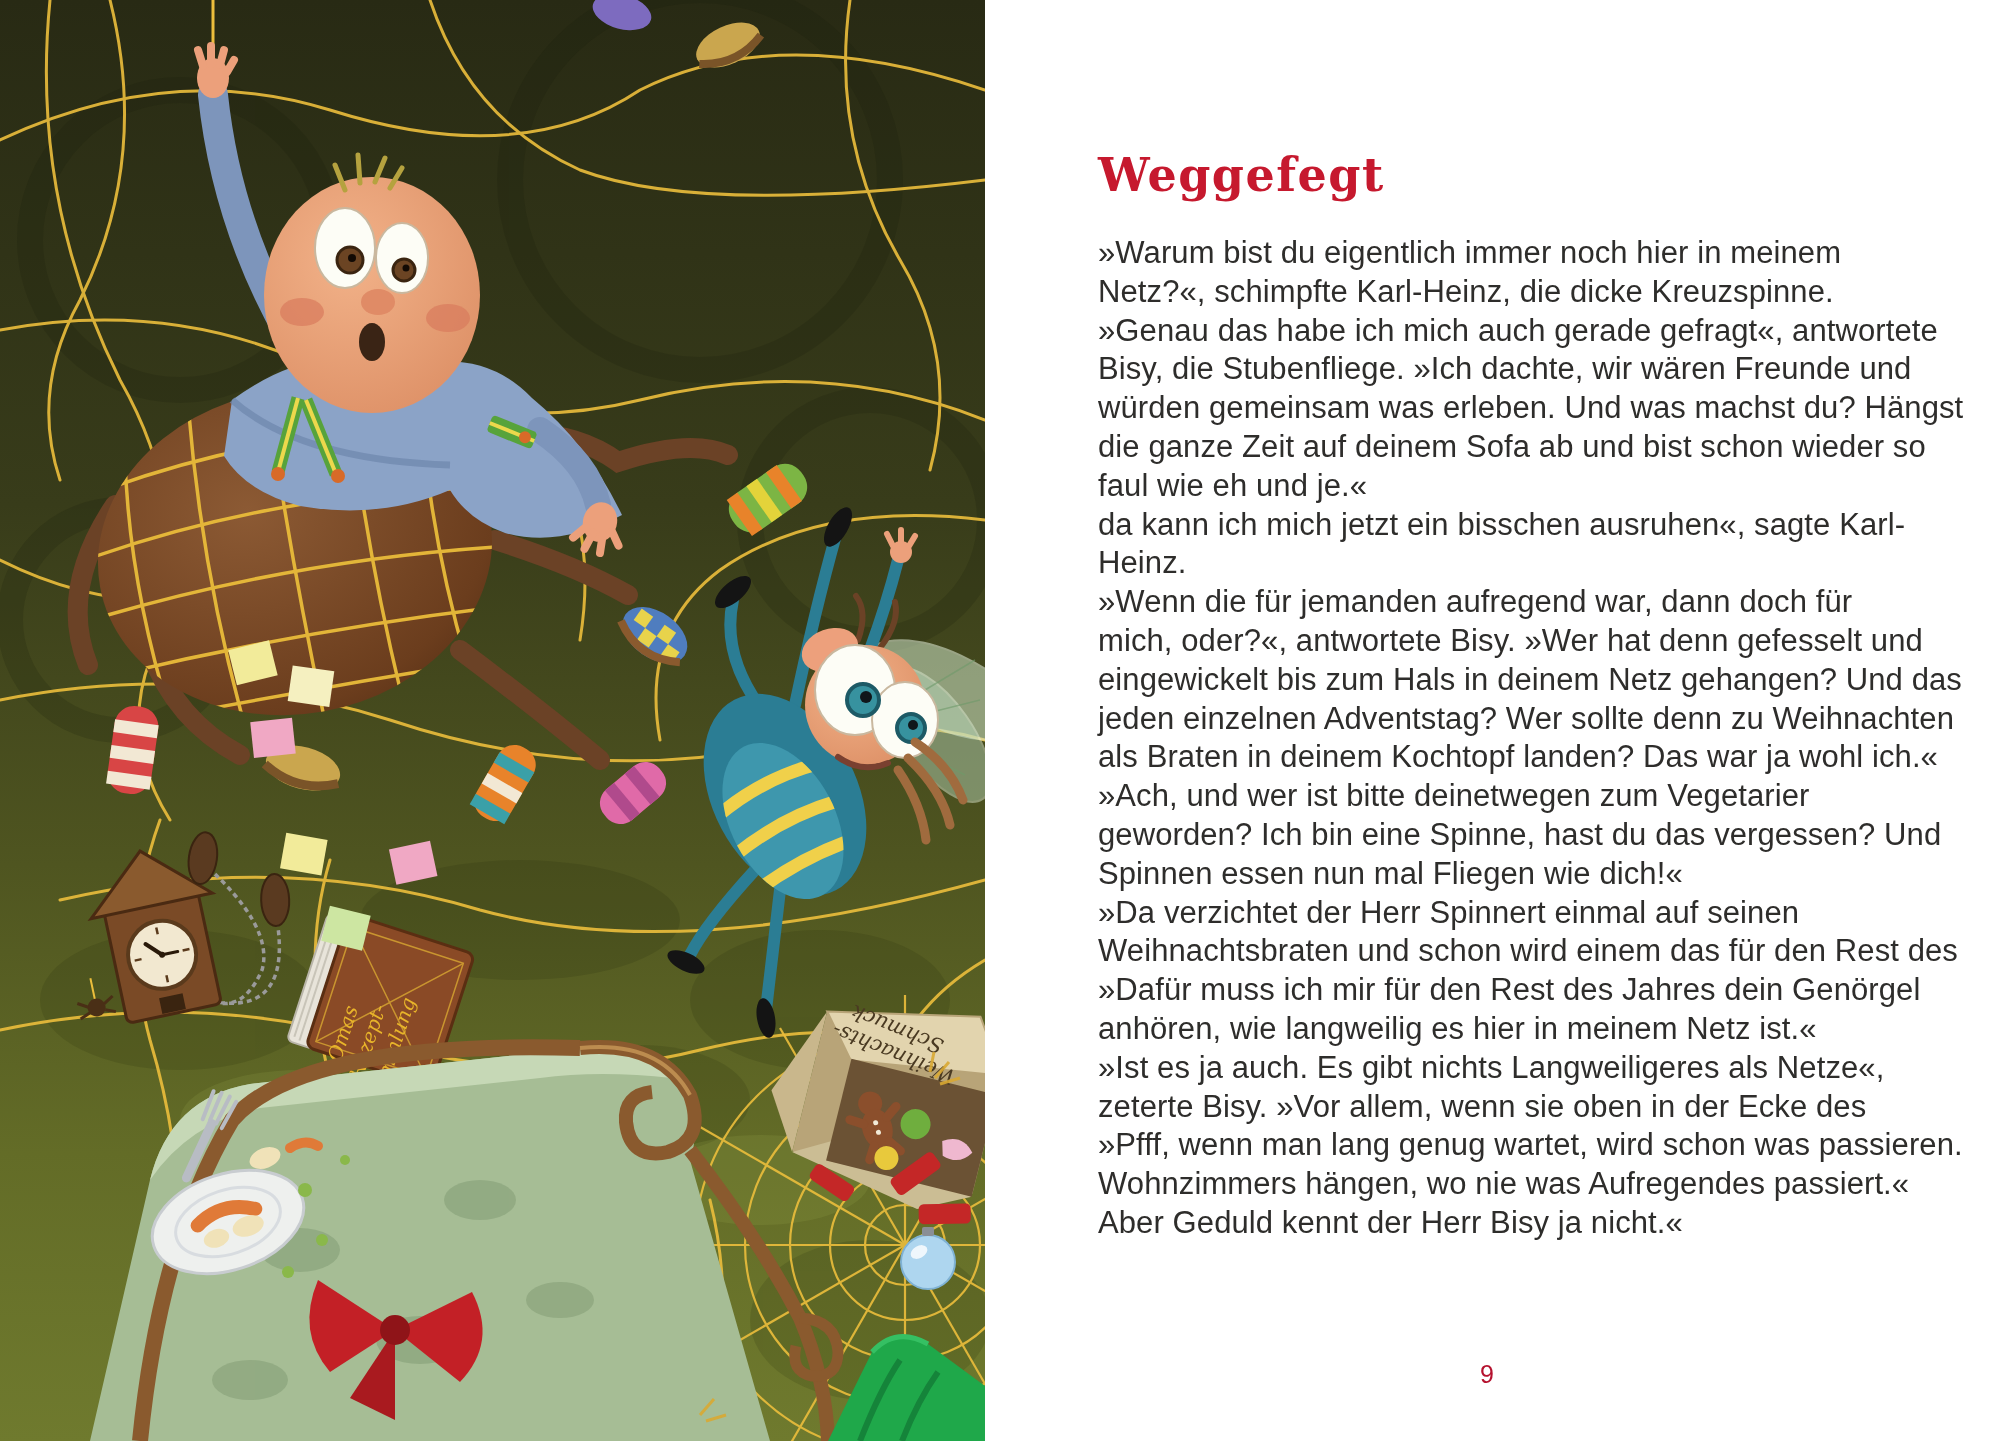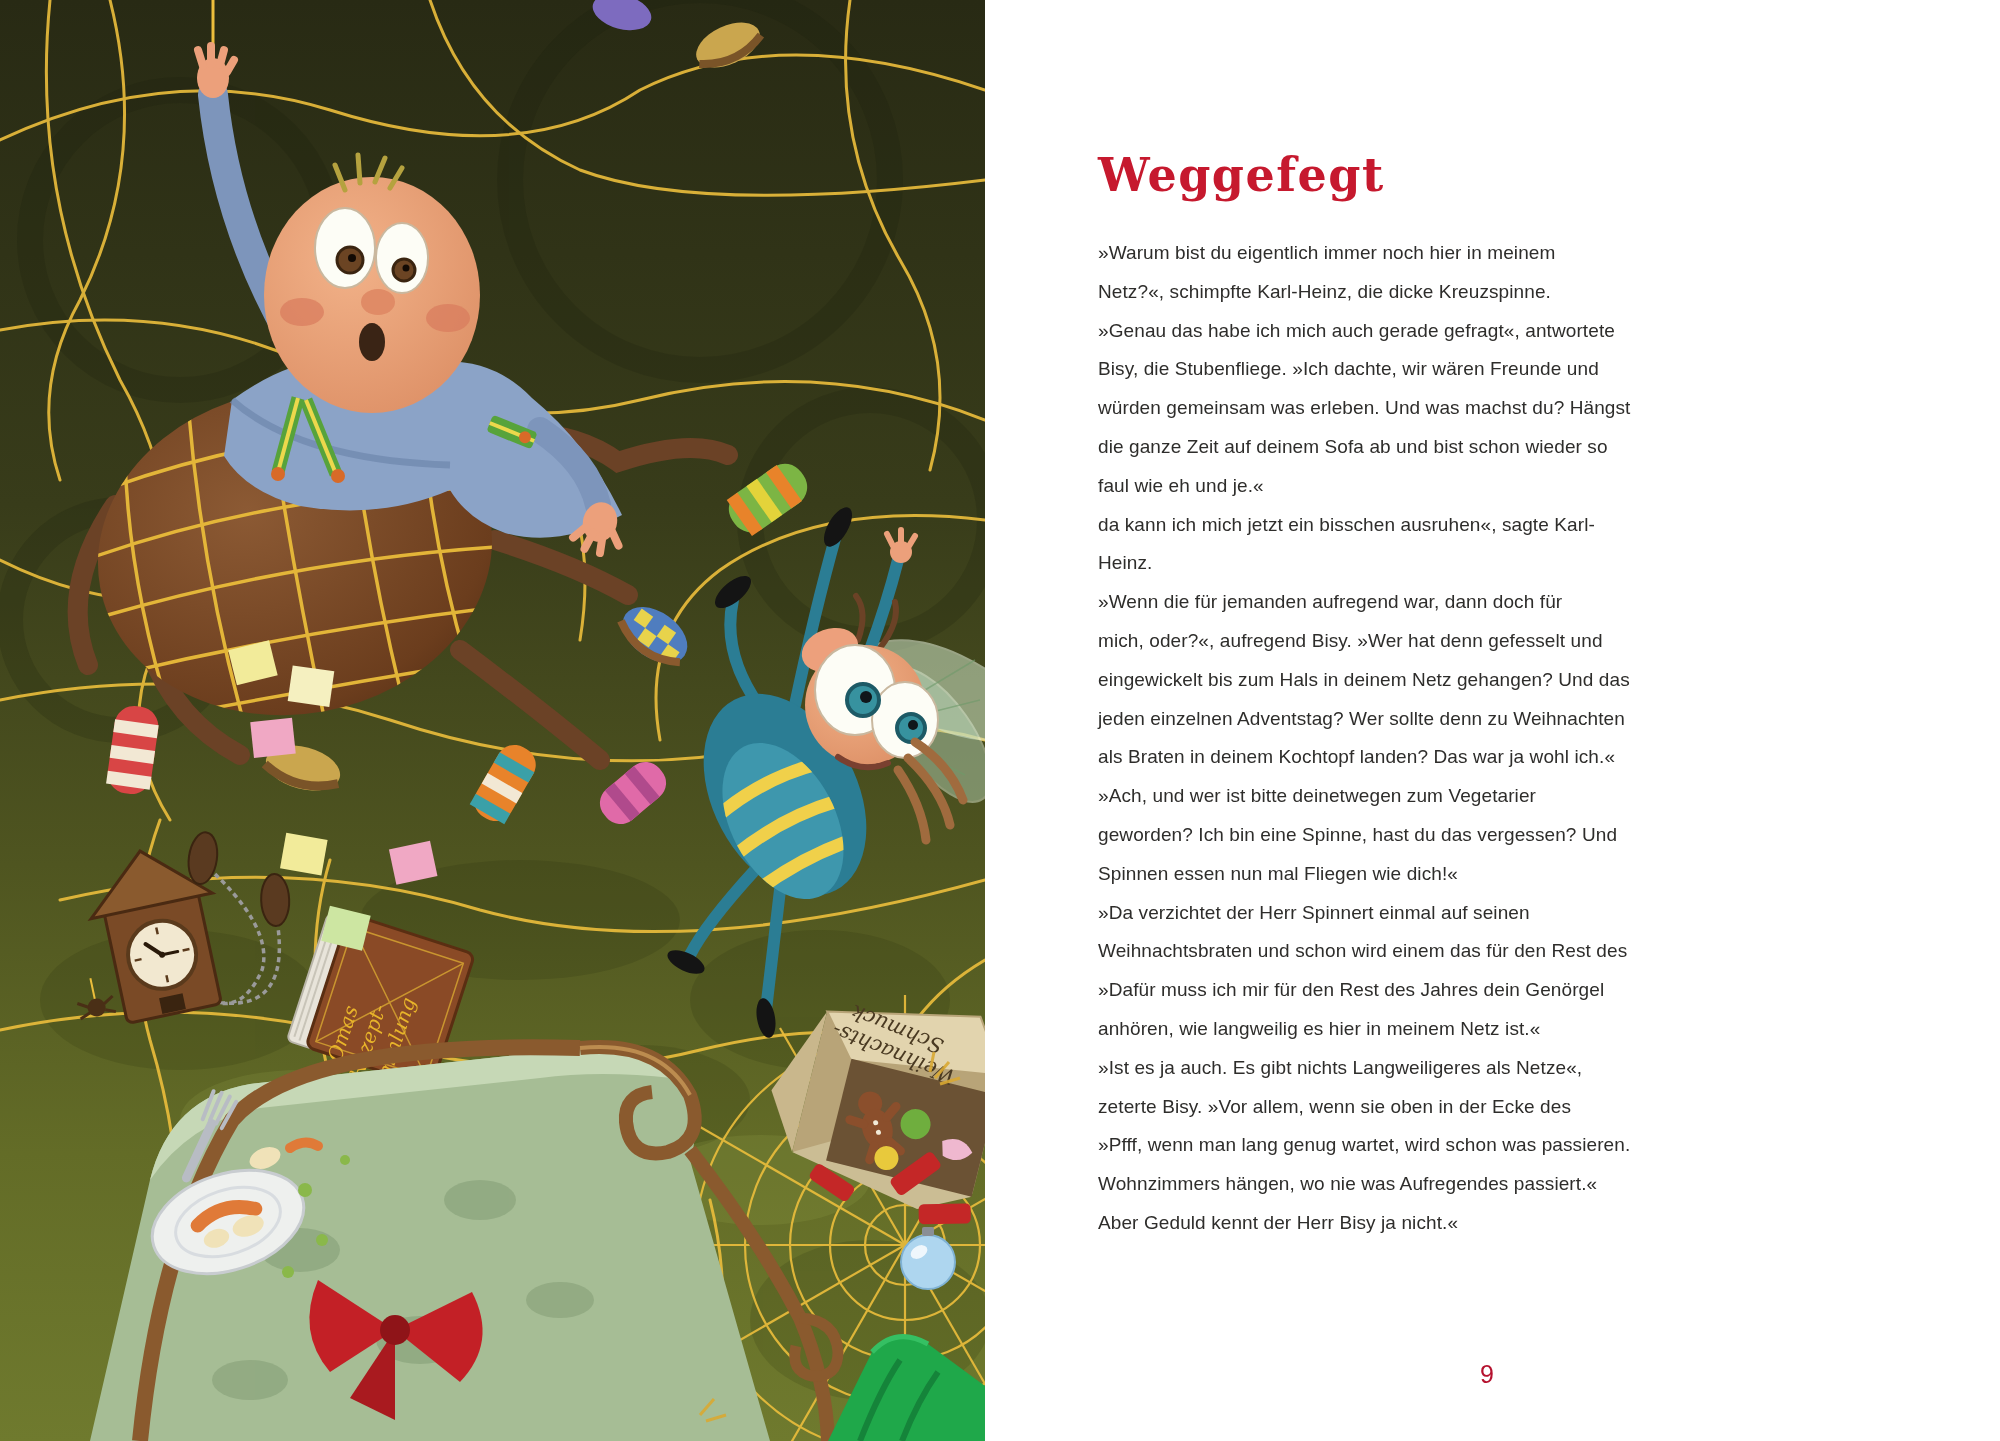--- a/index.html
+++ b/index.html
@@ -4,21 +4,21 @@
 <style>
   html,body{margin:0;padding:0;background:#ffffff;}
   .spread{position:relative;width:2000px;height:1441px;background:#ffffff;overflow:hidden;
           font-family:"Liberation Sans","DejaVu Sans",sans-serif;}
   .illustration{position:absolute;left:0;top:0;width:985px;height:1441px;}
   .illustration svg{display:block;width:985px;height:1441px;}
   .text-page{position:absolute;left:985px;top:0;width:1015px;height:1441px;background:#ffffff;}
   .heading{position:absolute;left:113px;top:148px;margin:0;
            font-family:"DejaVu Serif","Liberation Serif",serif;font-weight:bold;
            font-size:46px;letter-spacing:1.5px;color:#c6192e;}
-  .story{position:absolute;left:113px;top:234px;font-size:19px;line-height:38.8px;
+  .story{position:absolute;left:113px;top:234px;font-size:31px;line-height:38.8px;
          color:#2e2d2b;white-space:nowrap;letter-spacing:0.1px;}
   .page-number{position:absolute;left:113px;top:1360px;width:778px;text-align:center;
                font-size:25px;color:#b5112e;}
   .book-text{font-family:"DejaVu Serif",serif;font-style:italic;fill:#e8b42a;font-size:20px;}
   .box-text{font-family:"DejaVu Serif",serif;font-style:italic;fill:#4a3a22;font-size:21px;}
 </style>
 </head>
 <body>
 
 <div class="spread">
@@ -482,21 +482,21 @@
         <div>»Warum bist du eigentlich immer noch hier in meinem</div>
         <div>Netz?«, schimpfte Karl-Heinz, die dicke Kreuzspinne.</div>
         <div>»Genau das habe ich mich auch gerade gefragt«, antwortete</div>
         <div>Bisy, die Stubenfliege. »Ich dachte, wir wären Freunde und</div>
         <div>würden gemeinsam was erleben. Und was machst du? Hängst</div>
         <div>die ganze Zeit auf deinem Sofa ab und bist schon wieder so</div>
         <div>faul wie eh und je.«</div>
         <div>da kann ich mich jetzt ein bisschen ausruhen«, sagte Karl-</div>
         <div>Heinz.</div>
         <div>»Wenn die für jemanden aufregend war, dann doch für</div>
-        <div>mich, oder?«, aufregend Bisy. »Wer hat denn gefesselt und</div>
+        <div>mich, oder?«, antwortete Bisy. »Wer hat denn gefesselt und</div>
         <div>eingewickelt bis zum Hals in deinem Netz gehangen? Und das</div>
         <div>jeden einzelnen Adventstag? Wer sollte denn zu Weihnachten</div>
         <div>als Braten in deinem Kochtopf landen? Das war ja wohl ich.«</div>
         <div>»Ach, und wer ist bitte deinetwegen zum Vegetarier</div>
         <div>geworden? Ich bin eine Spinne, hast du das vergessen? Und</div>
         <div>Spinnen essen nun mal Fliegen wie dich!«</div>
         <div>»Da verzichtet der Herr Spinnert einmal auf seinen</div>
         <div>Weihnachtsbraten und schon wird einem das für den Rest des</div>
         <div>»Dafür muss ich mir für den Rest des Jahres dein Genörgel</div>
         <div>anhören, wie langweilig es hier in meinem Netz ist.«</div>

